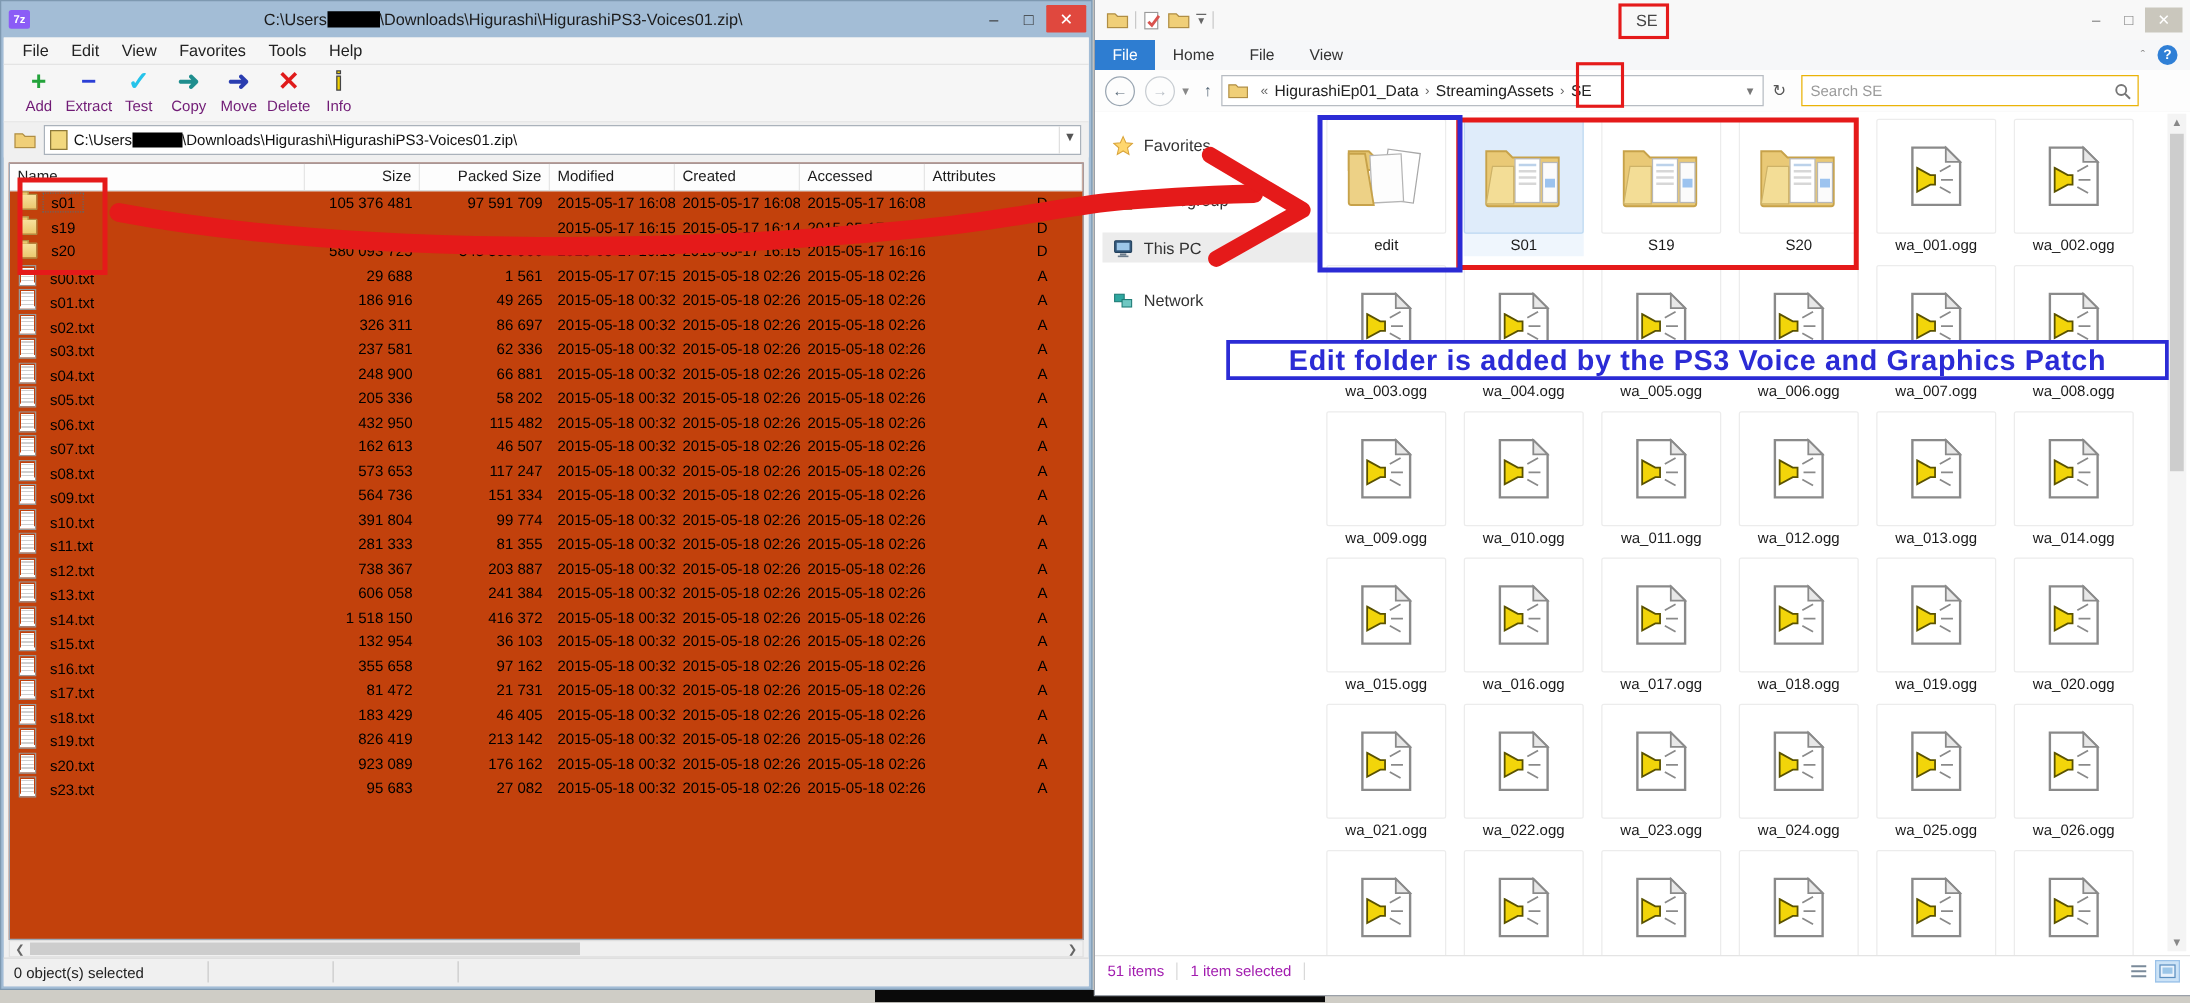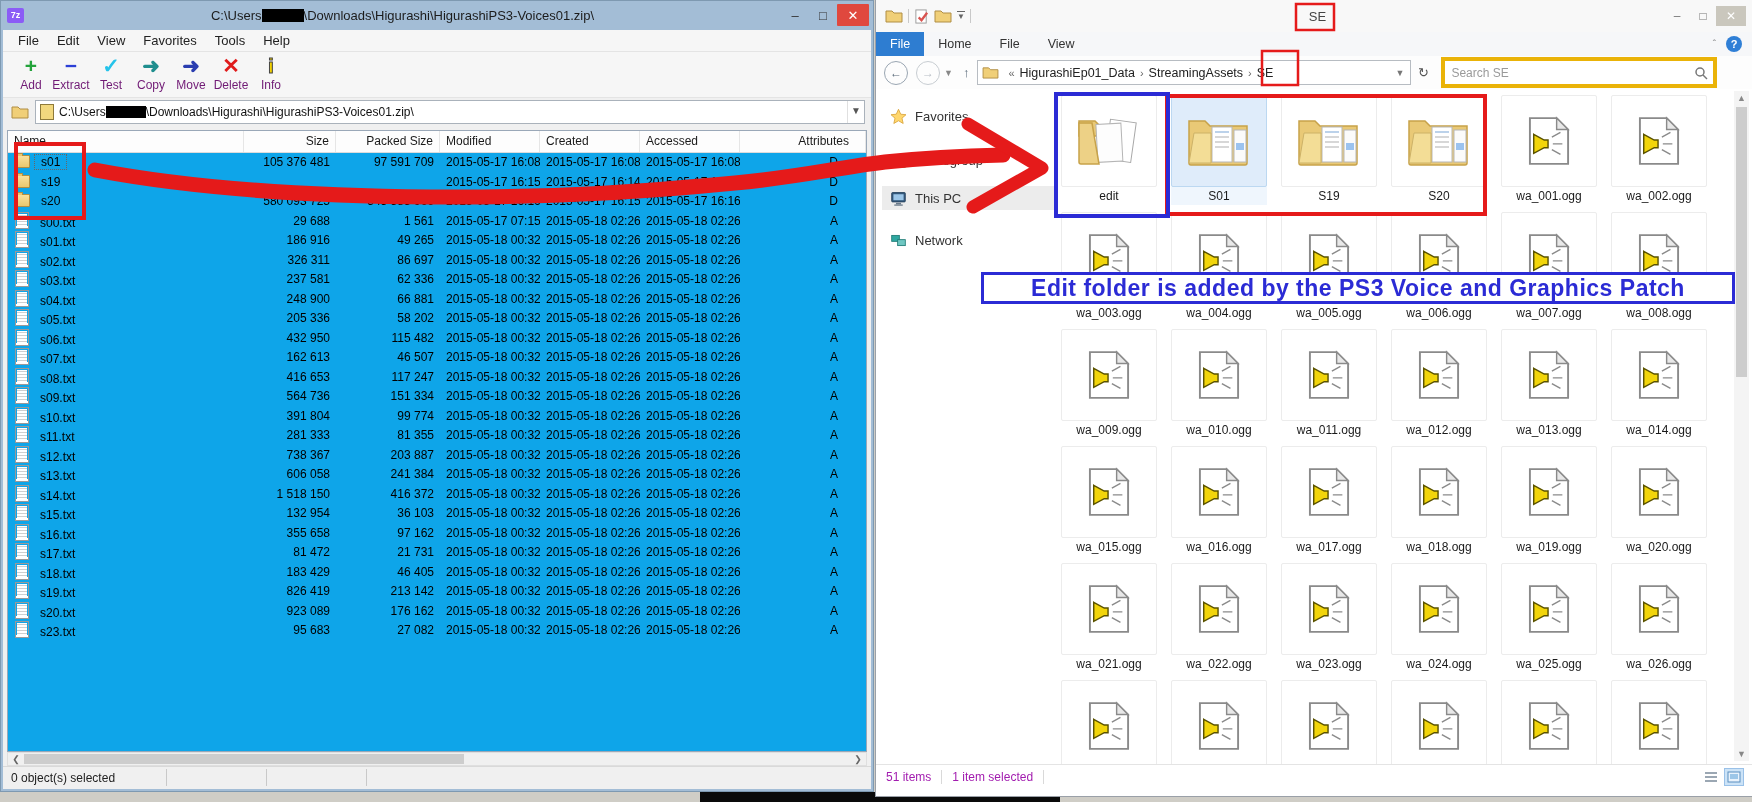--- a/index.html
+++ b/index.html
@@ -20,30 +20,30 @@
   .mitem{font-size:13px;color:#222;padding:0 9px;}
   #sz-toolbar{left:0;top:22px;width:100%;height:46px;background:#f6f6f6;display:flex;align-items:flex-start;padding-left:8px;border-bottom:1px solid #e4e4e4;box-sizing:border-box;}
   .tbtn{width:40px;text-align:center;padding-top:2px;}
   .tglyph{font-size:21px;font-weight:bold;height:24px;line-height:24px;}
   .tlabel{font-size:12px;color:#701a75;}
   #sz-addr{left:0;top:68px;width:100%;height:28px;display:flex;align-items:center;padding:0 6px;box-sizing:border-box;background:#f0f0f0;}
   #sz-folderbtn{width:22px;height:22px;display:flex;align-items:center;justify-content:center;margin-right:4px;}
   #sz-combo{flex:1;height:22px;background:#fff;border:1px solid #aab2bb;display:flex;align-items:center;font-size:12px;color:#111;}
   #sz-combo .ic-zip{width:12px;height:14px;background:#f2d87e;border:1px solid #8e7a3a;margin:0 5px 0 4px;flex:none;}
   #sz-combo-arrow{margin-left:auto;width:16px;text-align:center;color:#555;font-size:10px;border-left:1px solid #e0e0e0;align-self:stretch;line-height:20px;}
-  #sz-list{left:4px;top:100px;width:860px;height:622px;background:#0ea5e9;border:1px solid #9aa8b8;box-sizing:border-box;overflow:hidden;}
+  #sz-list{left:4px;top:100px;width:860px;height:622px;background:#c2410c;border:1px solid #9aa8b8;box-sizing:border-box;overflow:hidden;}
   .szgrid{display:grid;grid-template-columns:236px 92px 104px 100px 100px 100px 1fr;}
   #sz-header{height:21px;border-bottom:1px solid #dcdcdc;background:#fdfdfd;}
   #sz-header span{font-size:12px;color:#1a1a1a;line-height:21px;border-right:1px solid #e6e6e6;padding:0 6px;overflow:hidden;white-space:nowrap;}
   .h-r{text-align:right;}
   .szrow{height:19.5px;line-height:19.5px;font-size:12px;color:#000;white-space:nowrap;}
   .szrow span{overflow:hidden;padding:0 6px;}
   .c-num{text-align:right;}
   .c-attr{text-align:right;padding-right:28px !important;}
-  .hdr-attr{text-align:right;padding-right:16px !important;}
+  .hdr-attr{padding-right:16px !important;}
   .ic{display:inline-block;vertical-align:-2px;margin:0 5px 0 1px;}
   .ic-folder{width:13px;height:11px;background:linear-gradient(#f8e09c,#eac86e);border:1px solid #b08e44;border-radius:1px;position:relative;}
   .ic-folder::before{content:"";position:absolute;top:-3px;left:-1px;width:6px;height:2px;background:#eac86e;border:1px solid #b08e44;border-bottom:none;}
   .ic-txt{width:10px;height:13px;background:#fff;border:1px solid #999;box-shadow:inset 0 -2px 0 #fff;
     background-image:repeating-linear-gradient(#fff 0 2px,#cfcfcf 2px 3px);background-clip:content-box;padding:1px;}
   .focusbox{outline:1px dotted #666;}
   #sz-hscroll{left:4px;top:722px;width:860px;height:14px;background:#f0f0f0;border:1px solid #dfdfdf;box-sizing:border-box;display:flex;align-items:center;}
   .scr-arr{width:16px;text-align:center;font-size:9px;color:#666;}
   #sz-thumb{height:10px;width:440px;background:#cdcdcd;}
   #sz-status{left:0;top:736px;width:100%;height:23px;background:#f0f0f0;border-top:1px solid #d9d9d9;font-size:12px;color:#222;line-height:22px;padding-left:8px;box-sizing:border-box;}
@@ -69,21 +69,21 @@
     display:flex;align-items:center;justify-content:center;margin-left:8px;}
   .navcirc.dis{border-color:#c8cdd2;color:#b8bec5;}
   .navsmall{color:#888;font-size:9px;margin:0 4px;}
   #ex-up{color:#5a6a7a;font-size:13px;margin:0 8px 0 6px;}
   #ex-addrbox{width:432px;height:23px;border:1px solid #b7bcc2;background:#fff;display:flex;align-items:center;font-size:12.5px;color:#222;}
   #ex-addrbox .mini-folder{margin:0 4px 0 4px;}
   .crumbsep{color:#666;padding:0 5px;font-size:11px;}
   .crumb{color:#222;}
   #ex-addr-drop{margin-left:auto;color:#777;font-size:9px;padding:0 6px;}
   #ex-refresh{width:24px;text-align:center;color:#555;font-size:13px;}
-  #ex-search{width:268px;height:23px;border:4px solid #eab308;background:#fff;margin-left:6px;display:flex;align-items:center;}
+  #ex-search{width:268px;height:23px;border:1px solid #eab308;background:#fff;margin-left:6px;display:flex;align-items:center;}
   #ex-search input{border:none;outline:none;flex:1;font-size:12px;color:#222;padding-left:6px;font-family:"Liberation Sans",sans-serif;background:transparent;}
   #ex-search input::placeholder{color:#9a9a9a;}
   #ex-content{left:0;top:89px;width:876px;height:675px;background:#fff;overflow:hidden;}
   .sbitem{position:absolute;left:6px;width:172px;height:24px;display:flex;align-items:center;gap:8px;font-size:13px;color:#333;padding-left:8px;box-sizing:border-box;}
   .sbitem.sel{background:#ececec;}
   #ex-grid{position:absolute;left:185px;top:6px;width:672px;display:flex;flex-wrap:wrap;}
   .tile{width:96px;margin-right:14px;margin-bottom:7px;}
   .tile:nth-child(6n){margin-right:0;}
   .tilebox{width:94px;height:90px;border:1px solid #ececec;border-radius:2px;display:flex;align-items:center;justify-content:center;}
   .tilelabel{height:16px;margin-top:2px;text-align:center;font-size:12px;color:#1a1a1a;white-space:nowrap;overflow:hidden;}
@@ -349,21 +349,21 @@
     <span class="c-num c-size">162 613</span>
     <span class="c-num c-packed">46 507</span>
     <span class="c-mod">2015-05-18 00:32</span>
     <span class="c-cre">2015-05-18 02:26</span>
     <span class="c-acc">2015-05-18 02:26</span>
     <span class="c-attr">A</span>
   </div>
 
   <div class="szrow szgrid">
     <span class="c-name"><i class="ic ic-txt"></i><span class="nm">s08.txt</span></span>
-    <span class="c-num c-size">416 653</span>
+    <span class="c-num c-size">573 653</span>
     <span class="c-num c-packed">117 247</span>
     <span class="c-mod">2015-05-18 00:32</span>
     <span class="c-cre">2015-05-18 02:26</span>
     <span class="c-acc">2015-05-18 02:26</span>
     <span class="c-attr">A</span>
   </div>
 
   <div class="szrow szgrid">
     <span class="c-name"><i class="ic ic-txt"></i><span class="nm">s09.txt</span></span>
     <span class="c-num c-size">564 736</span>

